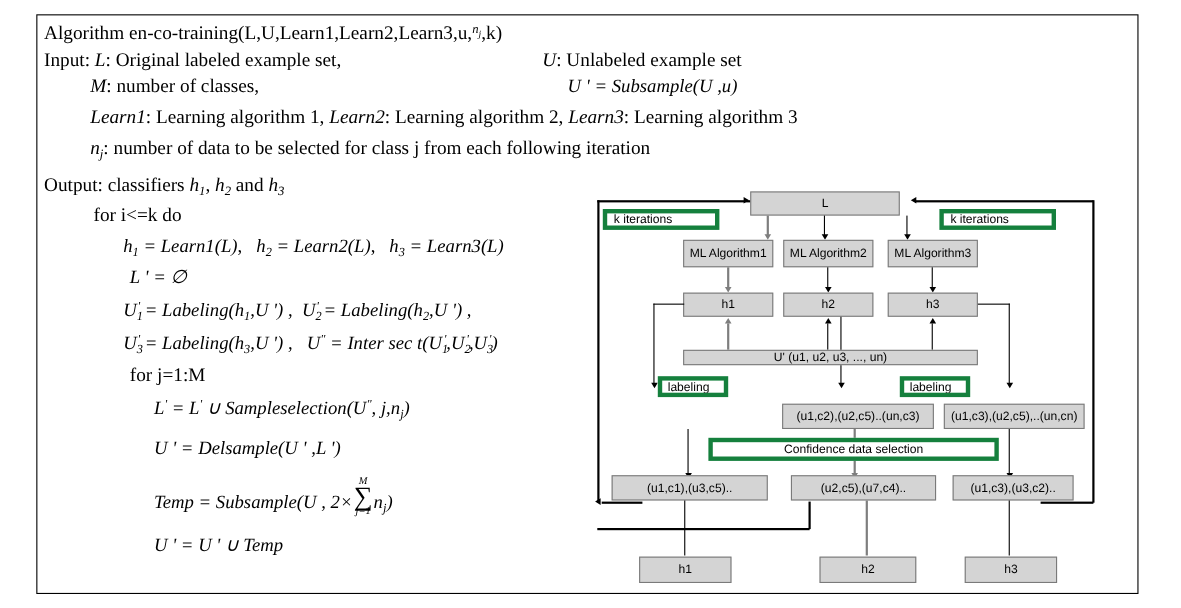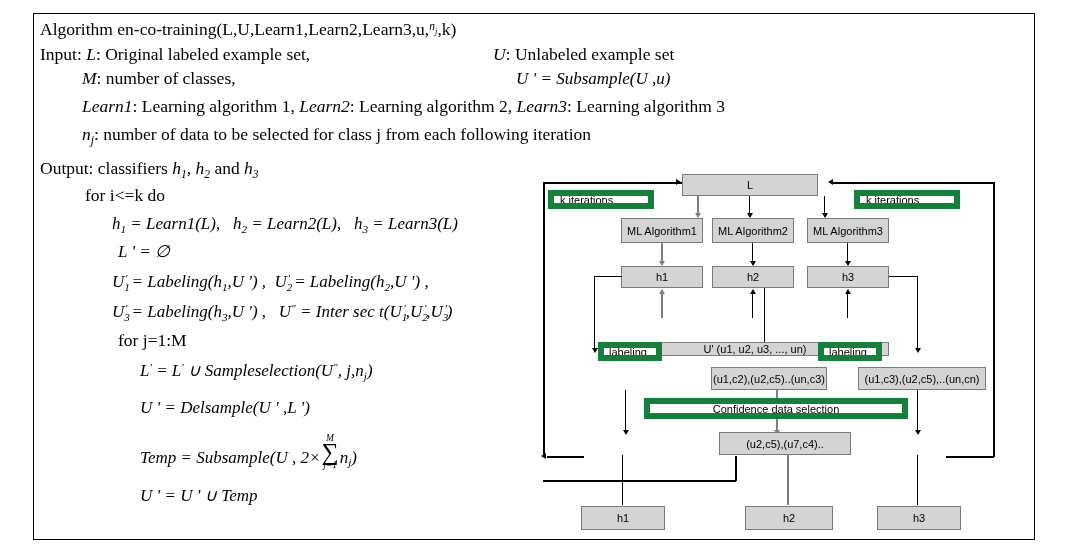--- a/index.html
+++ b/index.html
@@ -65,21 +65,21 @@
     font-family:"Liberation Sans", sans-serif;
     font-size:11px;
     color:#000;
     display:flex;align-items:center;justify-content:center;
     text-align:center;
     white-space:nowrap;
     overflow:hidden;
   }
   .node.plain{
     background:#ffffff;
-    border:6px solid #15803d;
+    border:4px solid #15803d;
   }
   .ln-seg{
     position:absolute;
     background:#000;
   }
   .ln-grey{
     position:absolute;
     background:#7e7e7e;
   }
   .arrow-d{
@@ -274,51 +274,57 @@
     <div class="ln-seg" style="left:228px;top:118px;width:1.4px;height:61px;"></div>
     <div class="arrow-d" style="left:225.5px;top:178px;"></div>
 
     <div class="ln-grey" style="left:125px;top:124px;width:1.8px;height:24px;"></div>
     <div class="arrow-u grey" style="left:122.5px;top:119px;"></div>
     <div class="ln-seg" style="left:216px;top:124px;width:1.4px;height:24px;"></div>
     <div class="arrow-u" style="left:213.5px;top:119px;"></div>
     <div class="ln-seg" style="left:311px;top:124px;width:1.4px;height:24px;"></div>
     <div class="arrow-u" style="left:308.5px;top:119px;"></div>
 
-    <div class="node" style="left:85px;top:148px;width:268px;height:14px;margin-top:24px;">
+    <div class="node" style="left:85px;top:148px;width:268px;height:14px;">
       <span>U' (u1, u2, u3, ..., un)</span>
     </div>
 
     <div class="node plain" style="left:62px;top:172px;width:64px;height:19px;justify-content:flex-start;padding-left:5px;">
       <span>labeling</span>
     </div>
     <div class="node plain" style="left:282px;top:172px;width:64px;height:19px;justify-content:flex-start;padding-left:5px;">
       <span>labeling</span>
     </div>
 
-    <div class="node" style="left:175px;top:197px;width:116px;height:23px;">
+    <div class="node" style="left:175px;top:197px;width:138px;height:23px;">
       <span>(u1,c2),(u2,c5)..(un,c3)</span>
     </div>
     <div class="node" style="left:322px;top:197px;width:128px;height:23px;">
       <span>(u1,c3),(u2,c5),..(un,cn)</span>
     </div>
 
     <div class="ln-seg" style="left:89px;top:220px;width:1.4px;height:41px;"></div>
     <div class="arrow-d" style="left:86.5px;top:260px;"></div>
     <div class="ln-grey" style="left:240px;top:220px;width:1.8px;height:41px;"></div>
     <div class="arrow-d grey" style="left:237.5px;top:260px;"></div>
     <div class="ln-seg" style="left:381px;top:220px;width:1.4px;height:41px;"></div>
     <div class="arrow-d" style="left:378.5px;top:260px;"></div>
 
     <div class="node plain" style="left:108px;top:228px;width:264px;height:21px;">
       <span>Confidence data selection</span>
     </div>
 
+    <div class="node" style="left:20px;top:262px;width:142px;height:23px;">
+      <span>(u1,c1),(u3,c5)..</span>
+    </div>
     <div class="node" style="left:183px;top:262px;width:132px;height:23px;">
       <span>(u2,c5),(u7,c4)..</span>
+    </div>
+    <div class="node" style="left:330px;top:262px;width:110px;height:23px;">
+      <span>(u1,c3),(u3,c2)..</span>
     </div>
 
     <div class="ln-seg" style="left:86px;top:285px;width:1.4px;height:50px;"></div>
     <div class="ln-grey" style="left:251px;top:285px;width:1.8px;height:50px;"></div>
     <div class="ln-seg" style="left:381px;top:285px;width:1.4px;height:50px;"></div>
 
     <div class="node" style="left:45px;top:336px;width:84px;height:24px;">
       <span>h1</span>
     </div>
     <div class="node" style="left:209px;top:336px;width:88px;height:24px;">

